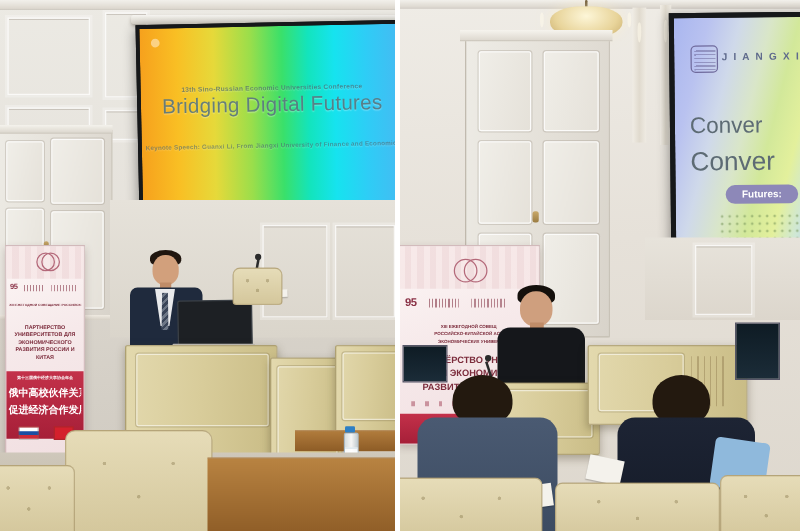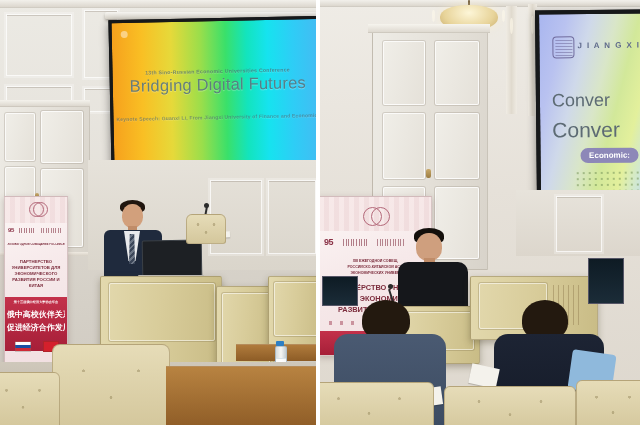--- a/index.html
+++ b/index.html
@@ -274,21 +274,21 @@
         <div class="slide-grad-right"></div>
 
         <div class="rs-mark" style="left:13px;top:22px;width:20px;height:20px;">
           <div class="rs-mark-in"></div>
         </div>
         <div style="position:absolute;left:38px;top:27px;font-size:8px;font-weight:700;color:#5f6a8c;letter-spacing:1.4px;white-space:nowrap;">J I A N G X I</div>
 
         <div class="rs-title" style="position:absolute;left:12px;top:76px;font-size:18px;">Conver</div>
         <div class="rs-title" style="position:absolute;left:12px;top:104px;font-size:21px;">Conver</div>
 
-        <div class="rs-badge" style="left:40px;top:134px;width:58px;height:15px;font-size:8px;">Economic:</div>
+        <div class="rs-badge" style="left:40px;top:134px;width:58px;height:15px;font-size:8px;">Futures:</div>
 
         <div class="rs-dots" style="left:34px;top:156px;width:80px;height:36px;"></div>
       </div>
     </div>
 
     <div style="position:absolute;left:196px;top:190px;width:124px;height:66px;background:linear-gradient(#e7e3db,#dcd6cc);"></div>
     <div class="moulding" style="left:236px;top:196px;width:44px;height:54px;"></div>
 
     <div class="banner" style="left:-2px;top:196px;width:112px;height:158px;">
       <div class="banner-arch" style="top:0;height:34px;"></div>

